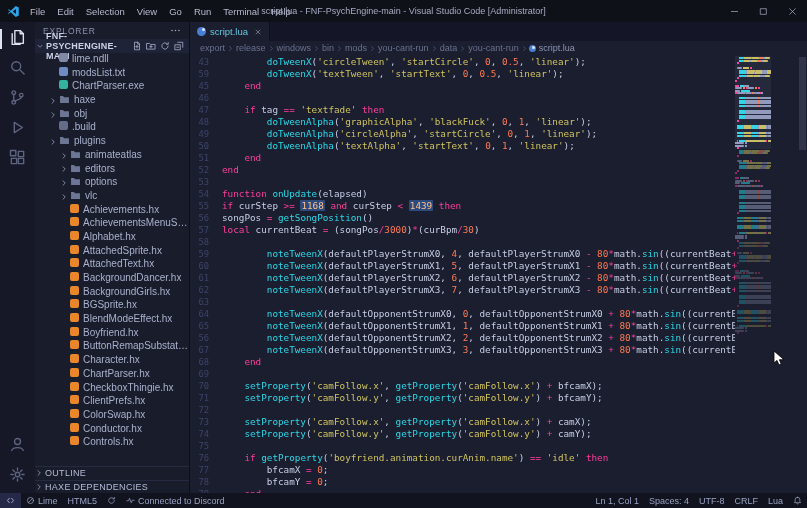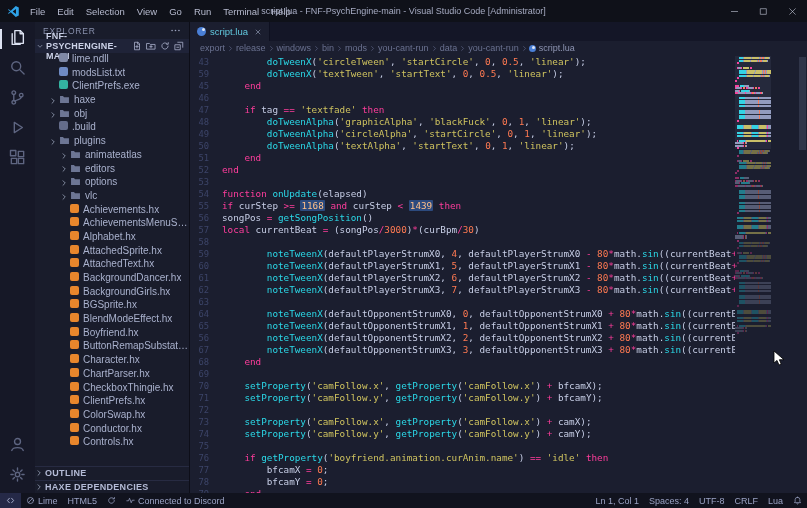--- a/index.html
+++ b/index.html
@@ -44,21 +44,21 @@
   .chev svg{width:8px;height:8px}
   .fi{width:9px;height:9px;border-radius:2px;flex:none;margin-right:4px}
   .tree-folder-icon{display:flex;flex:none;margin-right:4px;color:#6d7694}
   .tree-folder-icon svg{width:11px;height:11px}
   .file-haxe{background:#e8862c}
   .file-exe{background:#33b2a0}
   .file-ndll{background:#8089a6}
   .file-txt{background:#6f8bc4}
   .file-build{background:#646c8a}
   .tree-label{overflow:hidden;text-overflow:ellipsis}
-  .section-header{height:13.5px;flex:none;display:flex;align-items:center;font-weight:bold;font-size:9px;color:#b4bbd6;border-top:1px solid #272b42;letter-spacing:.3px}
+  .section-header{height:13.5px;flex:none;display:flex;align-items:center;font-weight:normal;font-size:9px;color:#b4bbd6;border-top:1px solid #272b42;letter-spacing:.3px}
 
   
   .editor-col{flex:1;min-width:0;display:flex;flex-direction:column;background:#1b1e2f}
   .tabstrip{height:19px;flex:none;background:#141627;display:flex}
   .tab{display:flex;align-items:center;gap:4px;padding:0 7px;background:#1b1e2f;color:#62c8de;font-size:9.5px;border-right:1px solid #0e1020}
   .tab-close{display:flex;color:#7e879f;margin-left:2px}
   .tab-close svg{width:8px;height:8px}
   .lua-dot{width:9px;height:9px;border-radius:50%;background:#4a7fd6;position:relative;flex:none}
   .lua-dot::after{content:"";position:absolute;right:1px;top:1px;width:3px;height:3px;border-radius:50%;background:#dfe7f5}
   .lua-dot.small{width:7px;height:7px}
@@ -244,21 +244,21 @@
             <span class="tree-label">lime.ndll</span>
           </div>
           <div class="tree-row" style="padding-left:14px">
             <span class="chev"></span>
             <span class="fi file-txt"></span>
             <span class="tree-label">modsList.txt</span>
           </div>
           <div class="tree-row" style="padding-left:14px">
             <span class="chev"></span>
             <span class="fi file-exe"></span>
-            <span class="tree-label">ClientPrefs.exe</span>
+            <span class="tree-label">ChartParser.exe</span>
           </div>
           <div class="tree-row" style="padding-left:14px">
             <span class="chev">
               <svg viewBox="0 0 16 16" fill="none" stroke="currentColor" stroke-width="1.3" stroke-linecap="round" stroke-linejoin="round">
                 <path d="M6 3.5 10.5 8 6 12.5" stroke-width="1.8"></path>
               </svg>
             </span>
             <span class="tree-folder-icon">
               <svg viewBox="0 0 16 16">
                 <path fill="currentColor" d="M1.5 3h4.3l1.6 1.8h7.1V13h-13z"></path>

